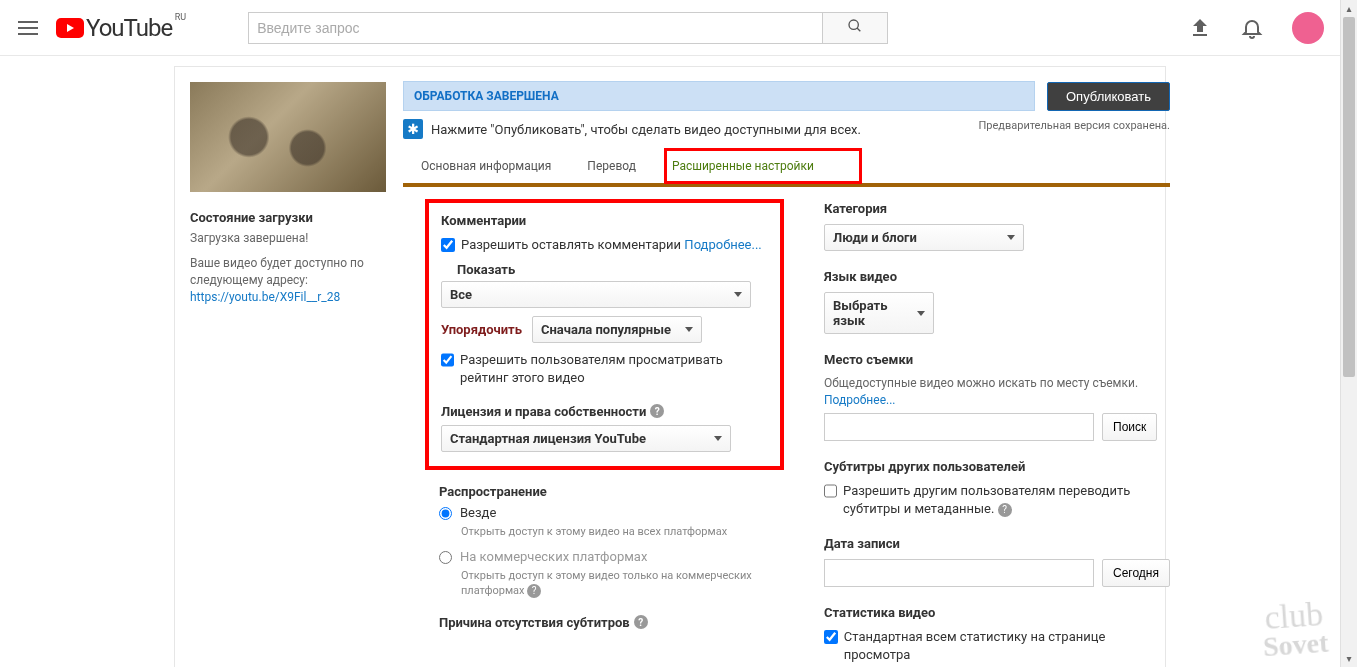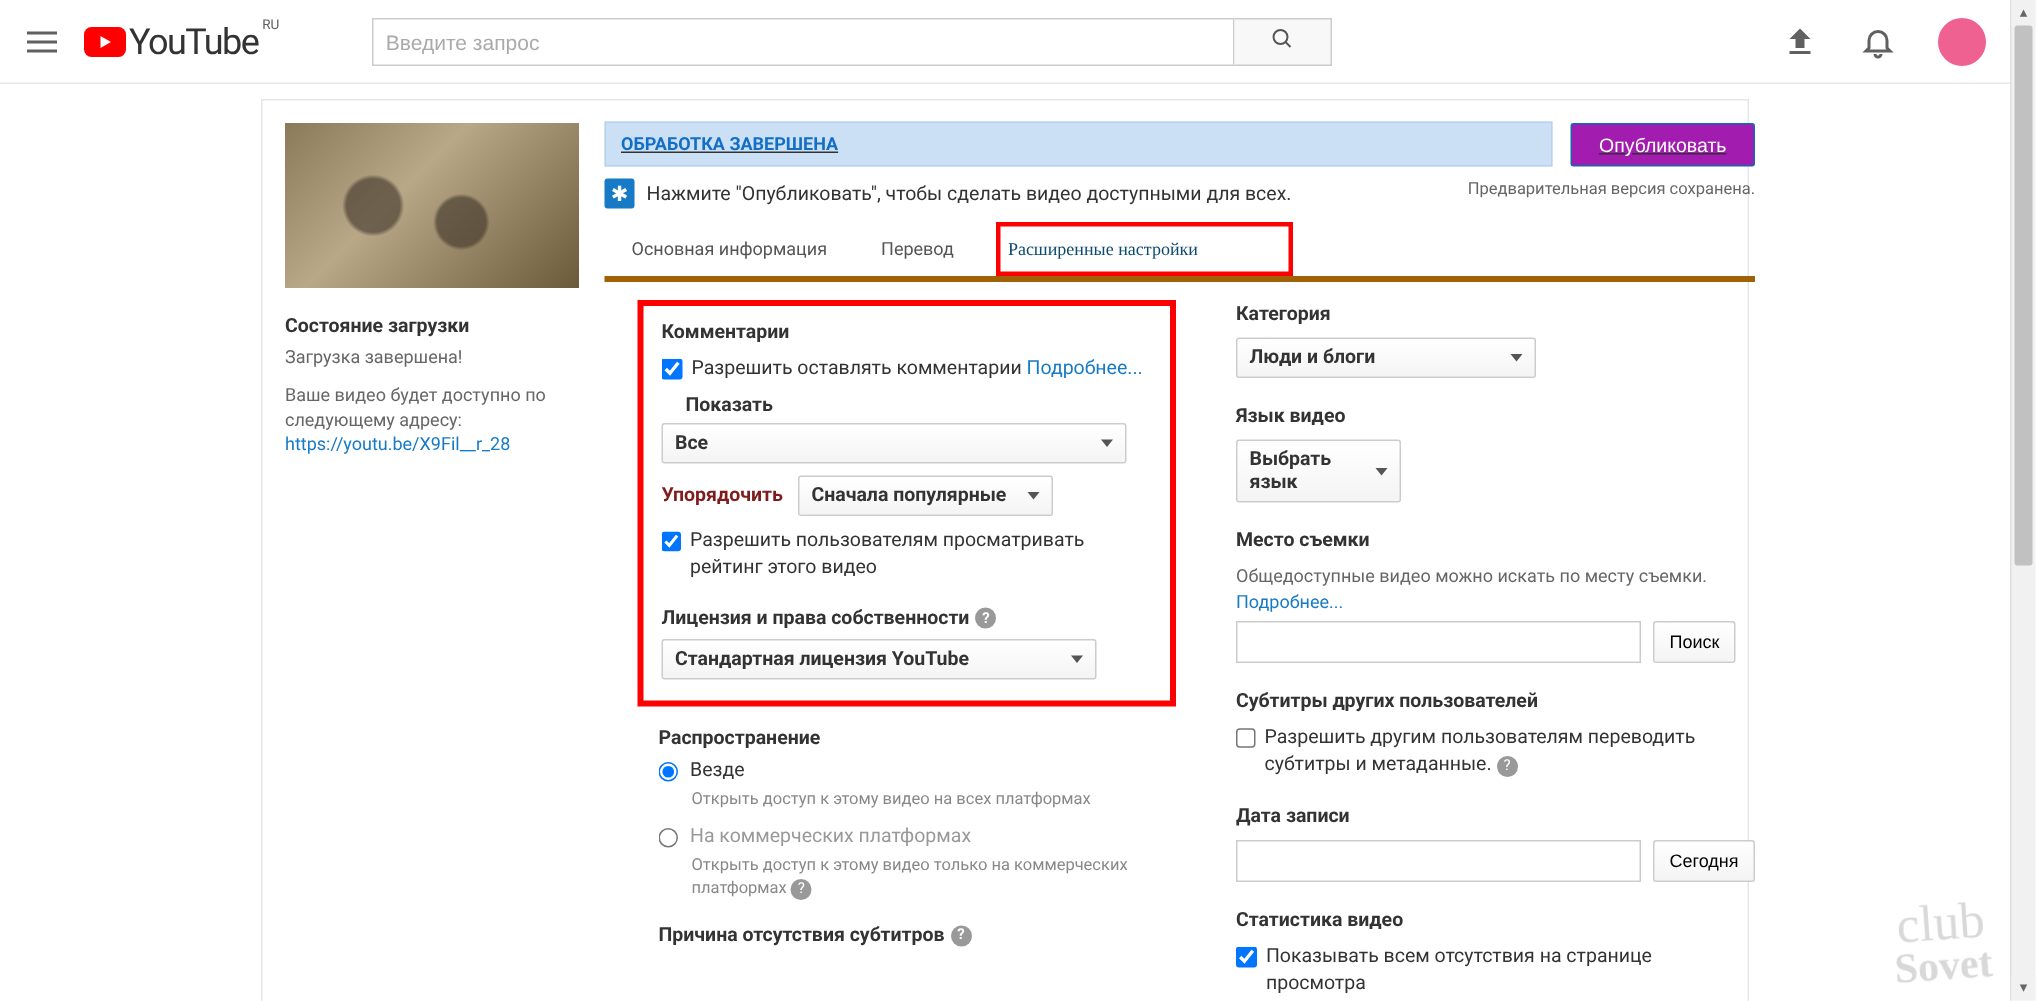--- a/index.html
+++ b/index.html
@@ -36,26 +36,26 @@
   .left-col h4 { font-size: 13px; font-weight: 700; margin-top: 18px; margin-bottom: 6px; }
   .left-col .status-line { color: #666; font-size: 12px; margin-bottom: 10px; }
   .left-col .avail-text { font-size: 12px; color: #666; line-height: 1.4; }
   .left-col a { color: #167ac6; font-size: 12px; text-decoration: none; }
 
   .right-col { flex: 1; padding: 14px 18px 30px; }
   .proc-banner { background: #cce0f5; color: #126fc5; font-weight: 700; font-size: 12px; padding: 7px 10px; border: 1px solid #b5d2ef; }
   .top-row { display: flex; gap: 12px; margin-top: 8px; }
   .publish-hint { flex: 1; display: flex; align-items: center; gap: 8px; font-size: 13px; color: #333; }
   .blue-badge { width: 20px; height: 20px; background: #167ac6; color: #fff; font-size: 14px; border-radius: 2px; display:flex; align-items:center; justify-content:center; }
-  .publish-btn { background: #a21caf; color: #fff; border: 1px solid #1266b3; padding: 6px 18px; font-size: 13px; cursor: pointer; border-radius: 2px; margin-top: -36px; }
+  .publish-btn { background: #404040; color: #fff; border: 1px solid #1266b3; padding: 6px 18px; font-size: 13px; cursor: pointer; border-radius: 2px; margin-top: -36px; }
   .right-meta { text-align: right; font-size: 11px; color: #666; }
 
   .tabs { border-bottom: 4px solid #a16207; display: flex; margin-top: 10px; position: relative; }
   .tab { padding: 10px 18px; font-size: 12px; color: #555; cursor: pointer; }
-  .tab.active { color: #0c4a6e; font-family: Liberation Serif, serif; }
+  .tab.active { color: #4d7c0f; }
   .tab-hl { position: absolute; border: 3px solid #ff0000; left: 261px; top: -1px; width: 198px; height: 36px; pointer-events: none; }
 
   .settings-row { display: flex; gap: 40px; margin-top: 12px; margin-left: 36px; }
   .col-a { width: 345px; }
   .col-b { flex: 1; }
 
   .highlight-box { border: 4px solid #ff0000; padding: 10px 12px 14px; margin-left: -14px; }
   h5 { font-size: 13px; font-weight: 700; margin-bottom: 8px; }
   .chk-row { display: flex; align-items: flex-start; gap: 6px; font-size: 13px; color: #333; margin-bottom: 8px; line-height: 1.4; }
   .chk-row input[type=checkbox] { width: 14px; height: 14px; margin-top: 2px; }
@@ -128,21 +128,21 @@
 
         <div class="left-col">
           <div class="thumb"></div>
           <h4>Состояние загрузки</h4>
           <div class="status-line">Загрузка завершена!</div>
           <div class="avail-text">Ваше видео будет доступно по следующему адресу:</div>
           <a href="#">https://youtu.be/X9Fil__r_28</a>
         </div>
 
         <div class="right-col">
-          <div style="display:flex; gap:12px; align-items:center;text-decoration:underline;">
+          <div style="display:flex; gap:12px; align-items:center;">
             <div style="flex:1;">
               <div class="proc-banner">ОБРАБОТКА ЗАВЕРШЕНА</div>
             </div>
             <button class="publish-btn" style="margin-top:0;">Опубликовать</button>
           </div>
           <div class="top-row">
             <div class="publish-hint">
               <span class="blue-badge">✱</span>
               <span>Нажмите "Опубликовать", чтобы сделать видео доступными для всех.</span>
             </div>
@@ -263,21 +263,21 @@
                 <div class="flex-row">
                   <input class="text-input" style="">
                   <button class="btn-grey">Сегодня</button>
                 </div>
               </div>
 
               <div class="sec">
                 <h5>Статистика видео</h5>
                 <label class="chk-row">
                   <input type="checkbox" checked="" style="">
-                  <span>Показывать всем отсутствия на странице просмотра</span>
+                  <span>Стандартная всем статистику на странице просмотра</span>
                 </label>
               </div>
             </div>
           </div>
         </div>
       </div>
     </div>
   </div>
 
   <div class="scrollbar-col">

